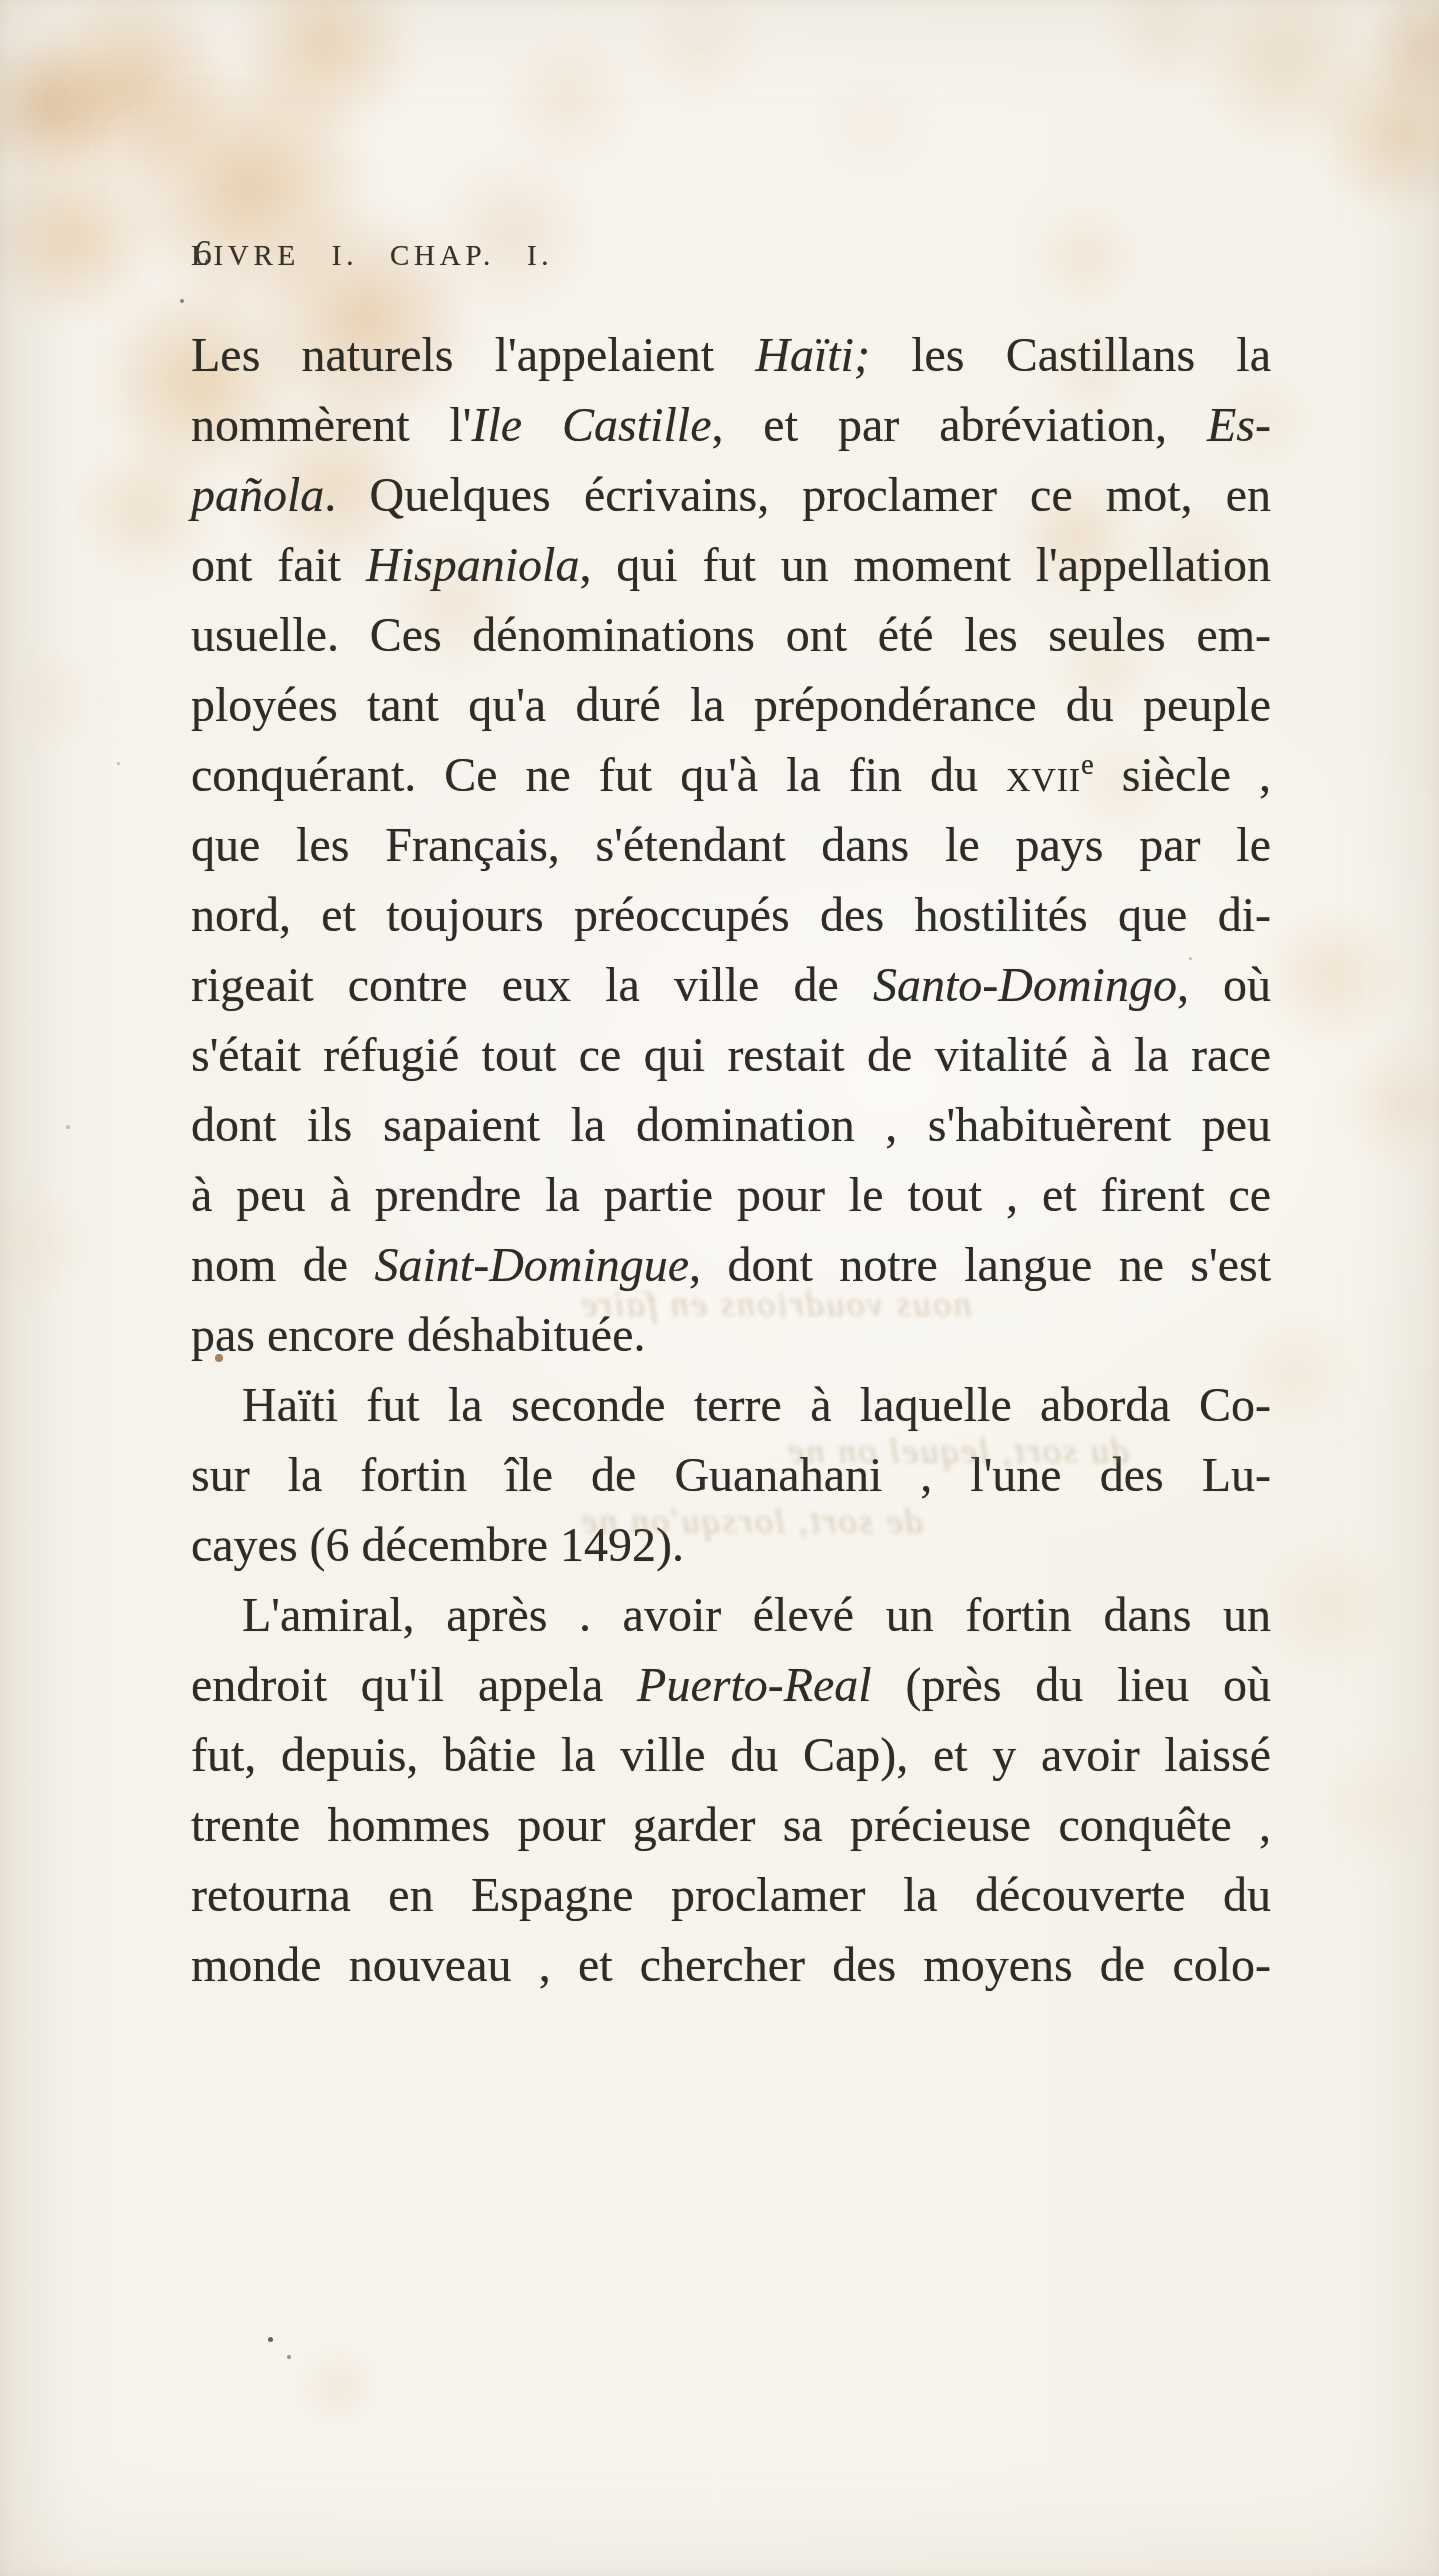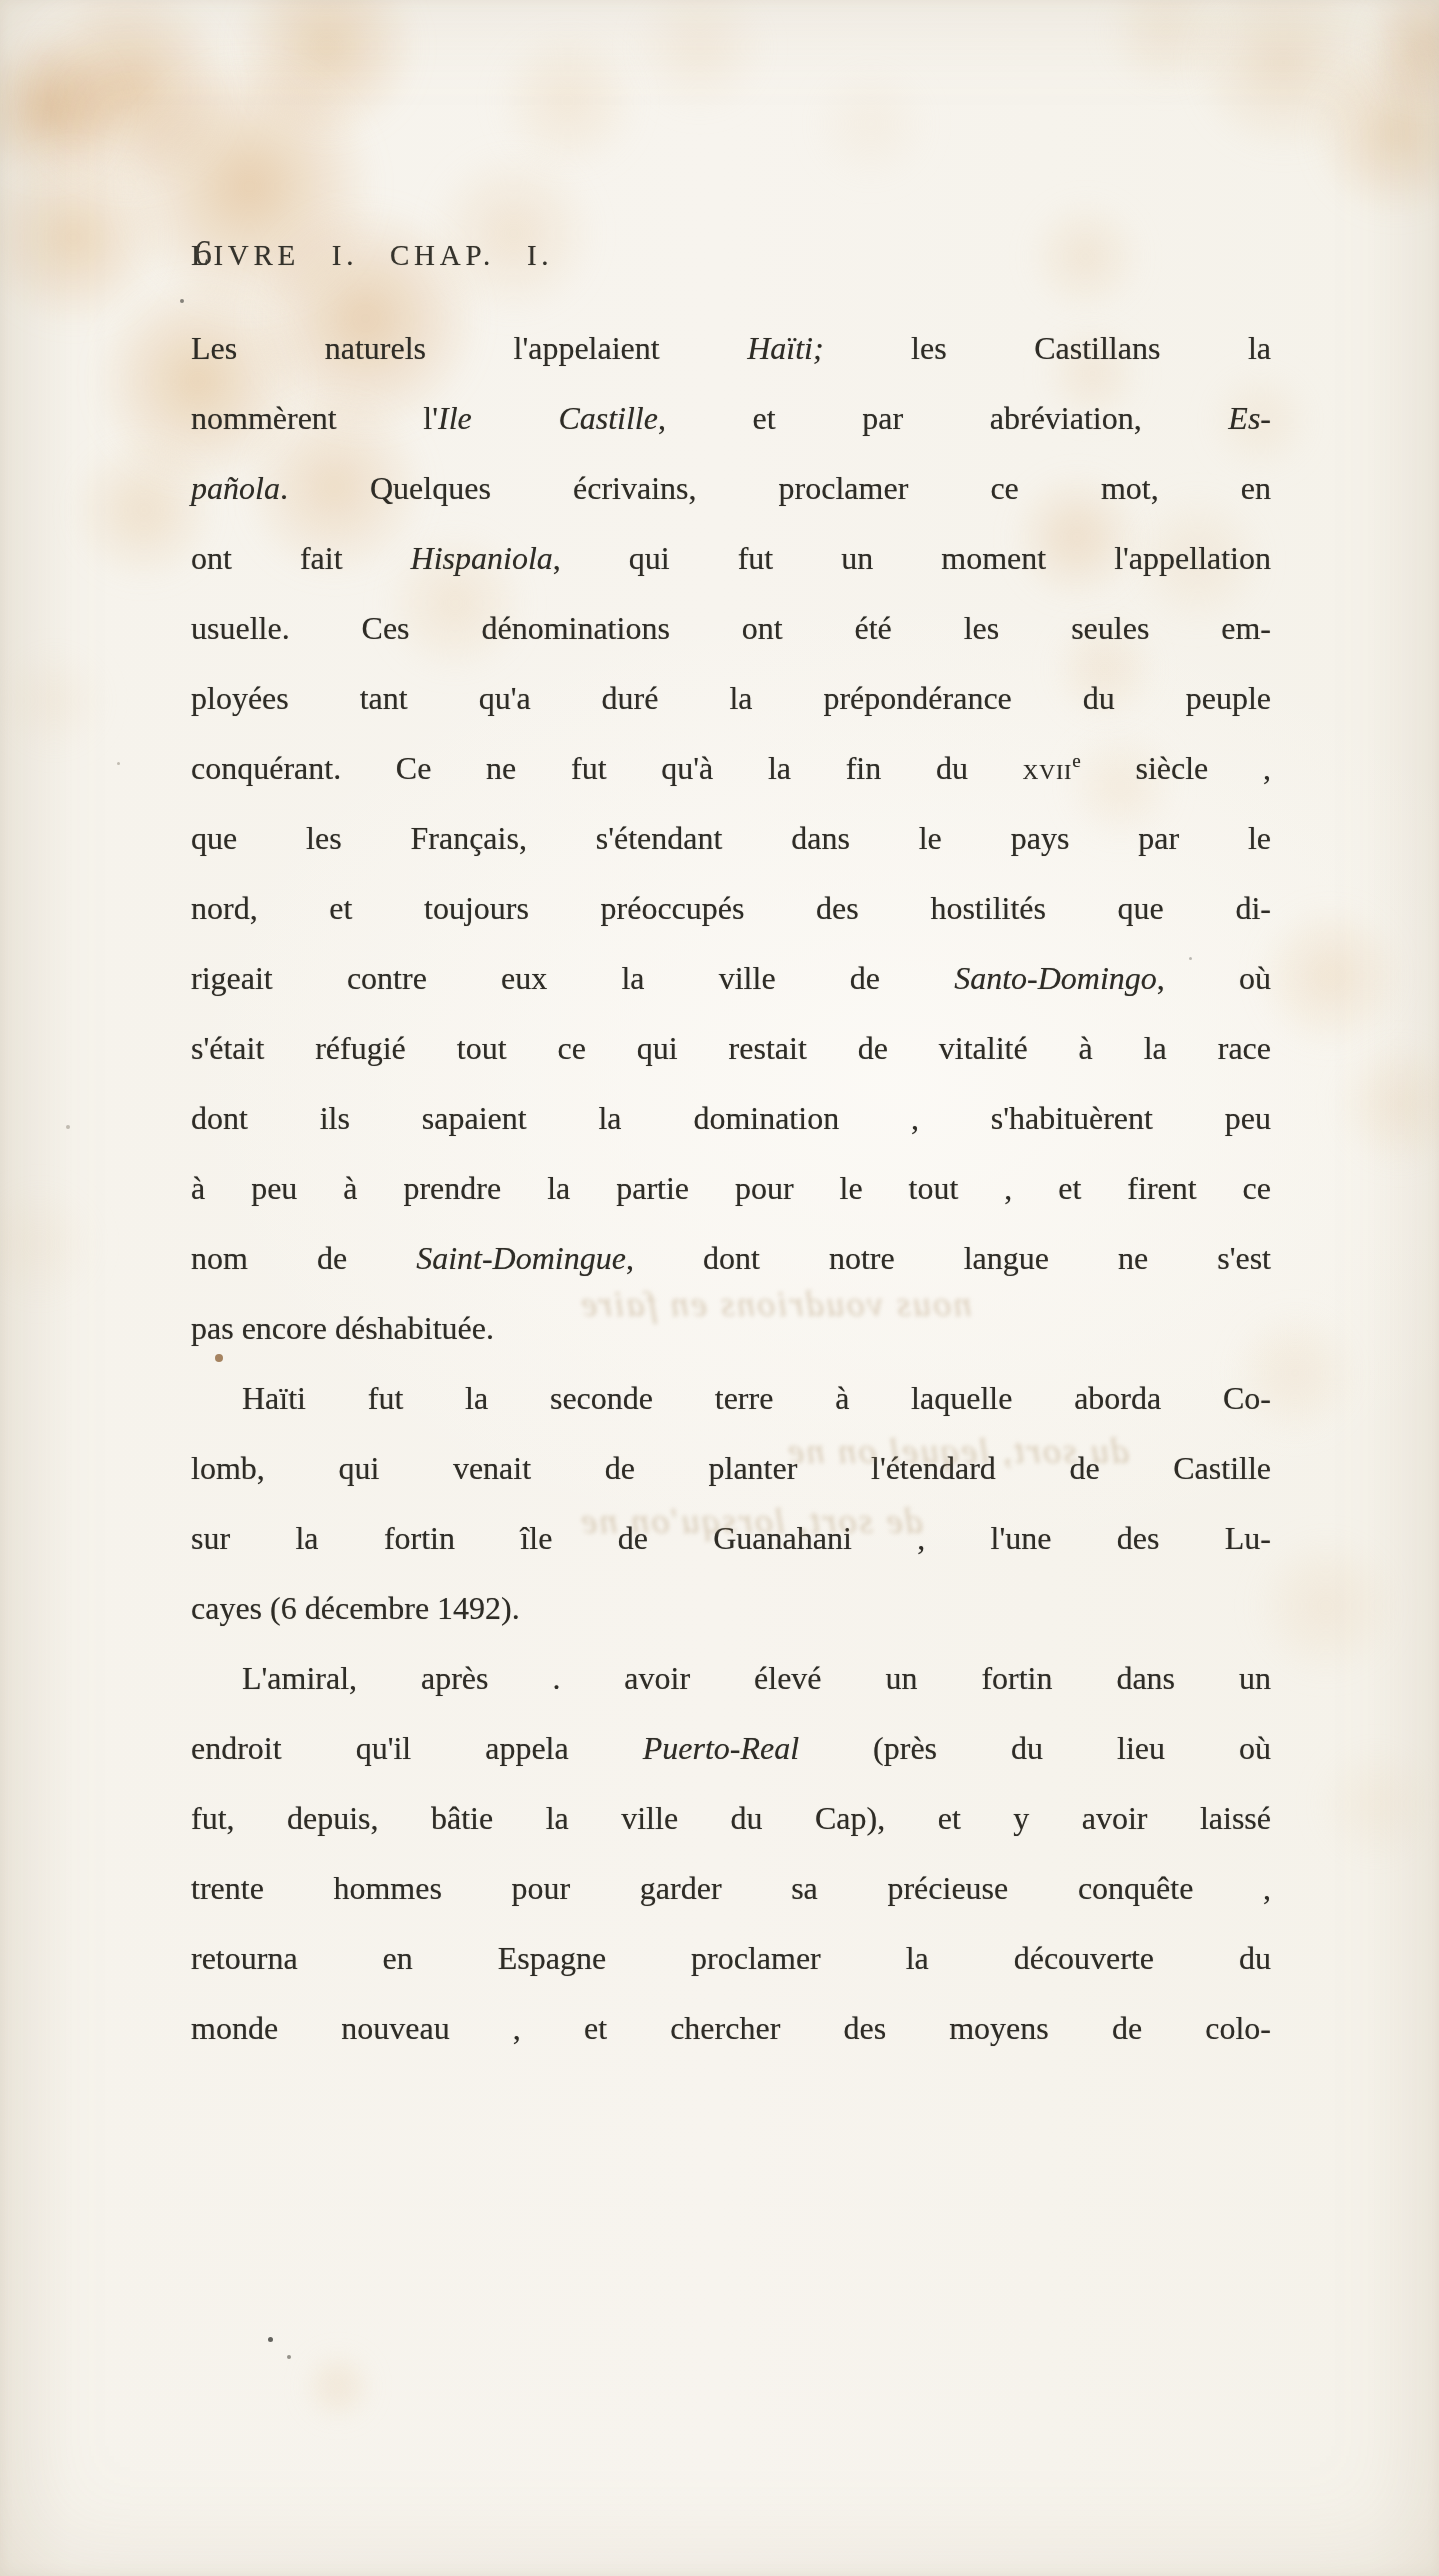--- a/index.html
+++ b/index.html
@@ -22,22 +22,22 @@
   }
   .stain{position:absolute;border-radius:50%;filter:blur(11px);mix-blend-mode:multiply;pointer-events:none;}
   .speck{position:absolute;border-radius:50%;}
   .header-row{position:absolute;left:191px;top:227px;width:1080px;height:62px;color:#35332c;}
   .pagenum{position:absolute;left:3.1px;top:4.7px;font-size:36px;color:#3a3831;}
   .running{
     font-size:29px;letter-spacing:4.7px;word-spacing:20px;
     padding-top:12.4px;color:#35332c;text-shadow:0 0 0.8px rgba(53,51,44,.45);
   }
   .text{
-    position:absolute;left:191px;top:313px;width:1080px;
-    font-size:32px;line-height:70px;color:#2e2c26;
+    position:absolute;left:191px;top:320px;width:1080px;
+    font-size:48px;line-height:70px;color:#2e2c26;
     text-shadow:0 0 0.8px rgba(46,44,38,.5);
   }
   .para{margin:0;}
   .line{text-align:justify;text-align-last:justify;}
   .line.last{text-align-last:left;}
   .line.ind{text-indent:51px;}
   .i{font-style:italic;}
   .sc{font-variant:small-caps;letter-spacing:0.8px;}
   .sup{font-size:0.6em;vertical-align:super;line-height:0;}
   .ghost{
@@ -105,21 +105,20 @@
         <div class="line"><span>nord, et toujours préoccupés des hostilités que di-</span></div>
         <div class="line"><span>rigeait contre eux la ville de </span><span class="i">Santo-Domingo</span><span>, où</span></div>
         <div class="line"><span>s'était réfugié tout ce qui restait de vitalité à la race</span></div>
         <div class="line"><span>dont ils sapaient la domination , s'habituèrent peu</span></div>
         <div class="line"><span>à peu à prendre la partie pour le tout , et firent ce</span></div>
         <div class="line"><span>nom de </span><span class="i">Saint-Domingue</span><span>, dont notre langue ne s'est</span></div>
         <div class="line last"><span>pas encore déshabituée.</span></div>
       </div>
       <div class="para">
         <div class="line ind"><span>Haïti fut la seconde terre à laquelle aborda Co-</span></div>
-        <div class="line"><span>lomb, qui venait de planter l'étendard de Castille</span></div>
         <div class="line"><span>sur la fortin île de Guanahani , l'une des Lu-</span></div>
         <div class="line last"><span>cayes (6 décembre 1492).</span></div>
       </div>
       <div class="para">
         <div class="line ind"><span>L'amiral, après . avoir élevé un fortin dans un</span></div>
         <div class="line"><span>endroit qu'il appela </span><span class="i">Puerto-Real</span><span> (près du lieu où</span></div>
         <div class="line"><span>fut, depuis, bâtie la ville du Cap), et y avoir laissé</span></div>
         <div class="line"><span>trente hommes pour garder sa précieuse conquête ,</span></div>
         <div class="line"><span>retourna en Espagne proclamer la découverte du</span></div>
         <div class="line"><span>monde nouveau , et chercher des moyens de colo-</span></div>

